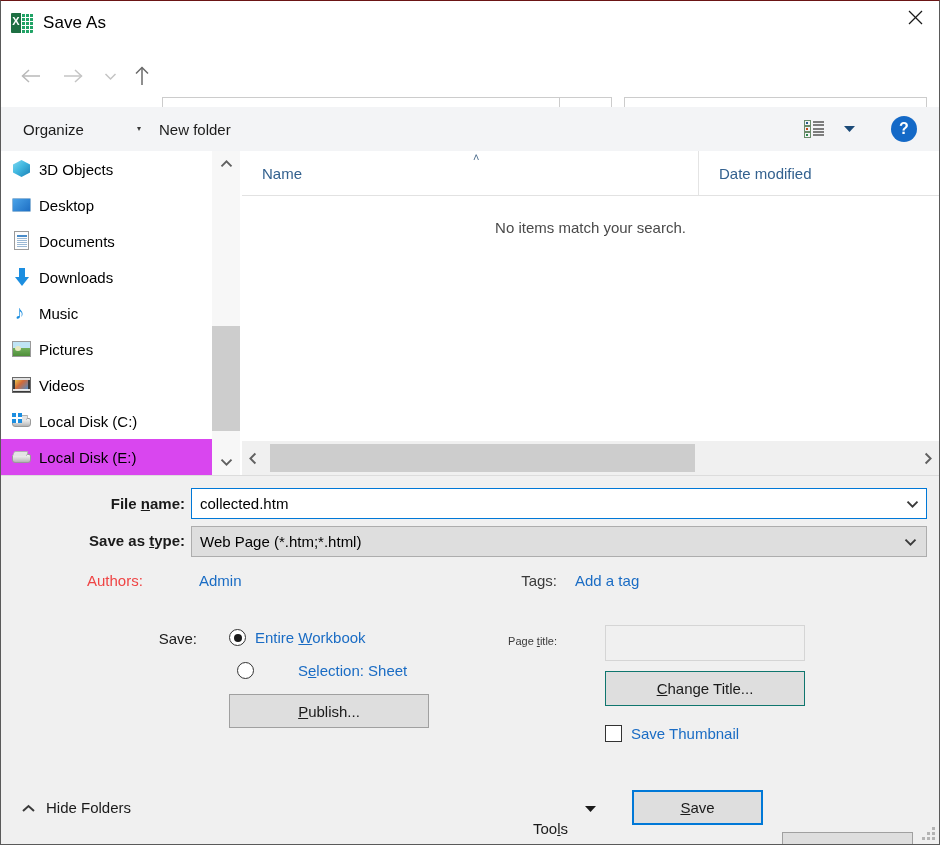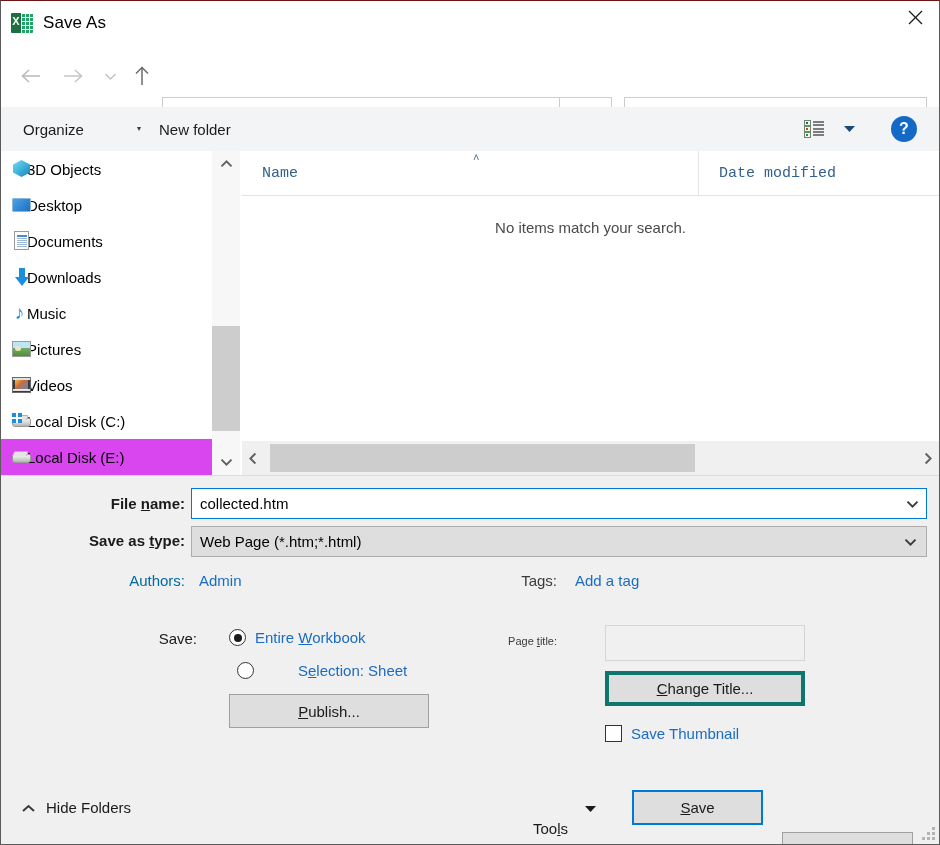--- a/index.html
+++ b/index.html
@@ -265,21 +265,21 @@
     left: 0; top: 150px;
     width: 211px; height: 324px;
     background: #ffffff;
     overflow: hidden;
   }
   .nav-item {
     position: relative;
     height: 36px;
     display: flex;
     align-items: center;
-    padding-left: 26px;
+    padding-left: 38px;
     font-size: 15px;
     color: #000000;
     cursor: default;
     white-space: nowrap;
   }
   .nav-item.selected { background: #d946ef; }
   .nav-item .nav-icon {
     position: absolute;
     left: 10px;
     width: 22px; height: 22px;
@@ -500,21 +500,20 @@
   .col-header {
     position: absolute;
     top: 0;
     height: 44px;
     display: flex; align-items: center;
     font-size: 15px;
     color: #33618f;
     cursor: default;
     padding-left: 20px;
     box-sizing: border-box;
-    font-family: Liberation Mono, monospace;
   }
   #col-name { left: 0;   width: 456px; }
   #col-date { left: 456px; width: 241px; border-left: 1px solid #e4e4e4; }
   #empty-message {
     position: absolute;
     left: 0; top: 68px;
     width: 697px;
     text-align: center;
     font-size: 15px;
     color: #4a4a4a;
@@ -605,21 +604,21 @@
   #savetype-dropdown {
     position: absolute;
     right: 2px; top: 0;
     width: 28px; height: 29px;
     display: flex; align-items: center; justify-content: center;
   }
 
   #authors-label {
     position: absolute;
     left: 86px; top: 571px; width: 98px;
-    font-size: 15px; color: #0369a1; text-align: right;
+    font-size: 15px; color: #ef4444; 
     cursor: default;
   }
   #authors-value {
     position: absolute;
     left: 198px; top: 571px;
     font-size: 15px; color: #1a6cc4;
     cursor: default;
   }
   #tags-label {
     position: absolute;
@@ -701,21 +700,21 @@
     font-size: 15px;
     padding: 0 6px;
     outline: none;
     color: #1a1a1a;
   }
   #changetitle-button {
     position: absolute;
     left: 604px; top: 670px;
     width: 200px; height: 35px;
     box-sizing: border-box;
-    border: 4px solid #0f766e;
+    border: 1px solid #0f766e;
     background: #dedede;
     display: flex; align-items: center; justify-content: center;
     font-size: 15px;
     color: #1a1a1a;
     cursor: default;
   }
   #savethumb-row {
     position: absolute;
     left: 604px; top: 724px;
     display: flex; align-items: center;

